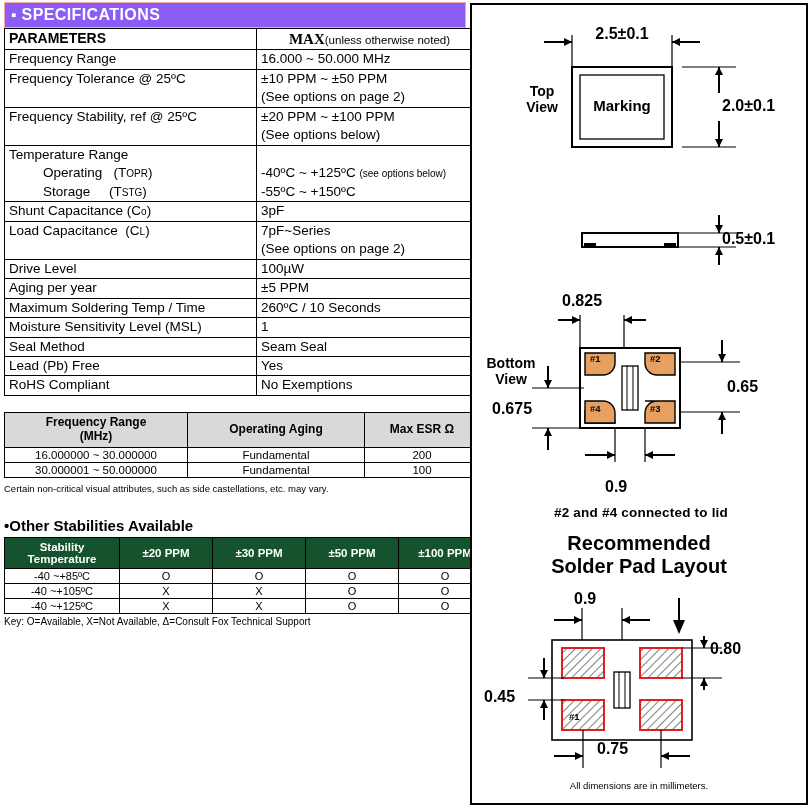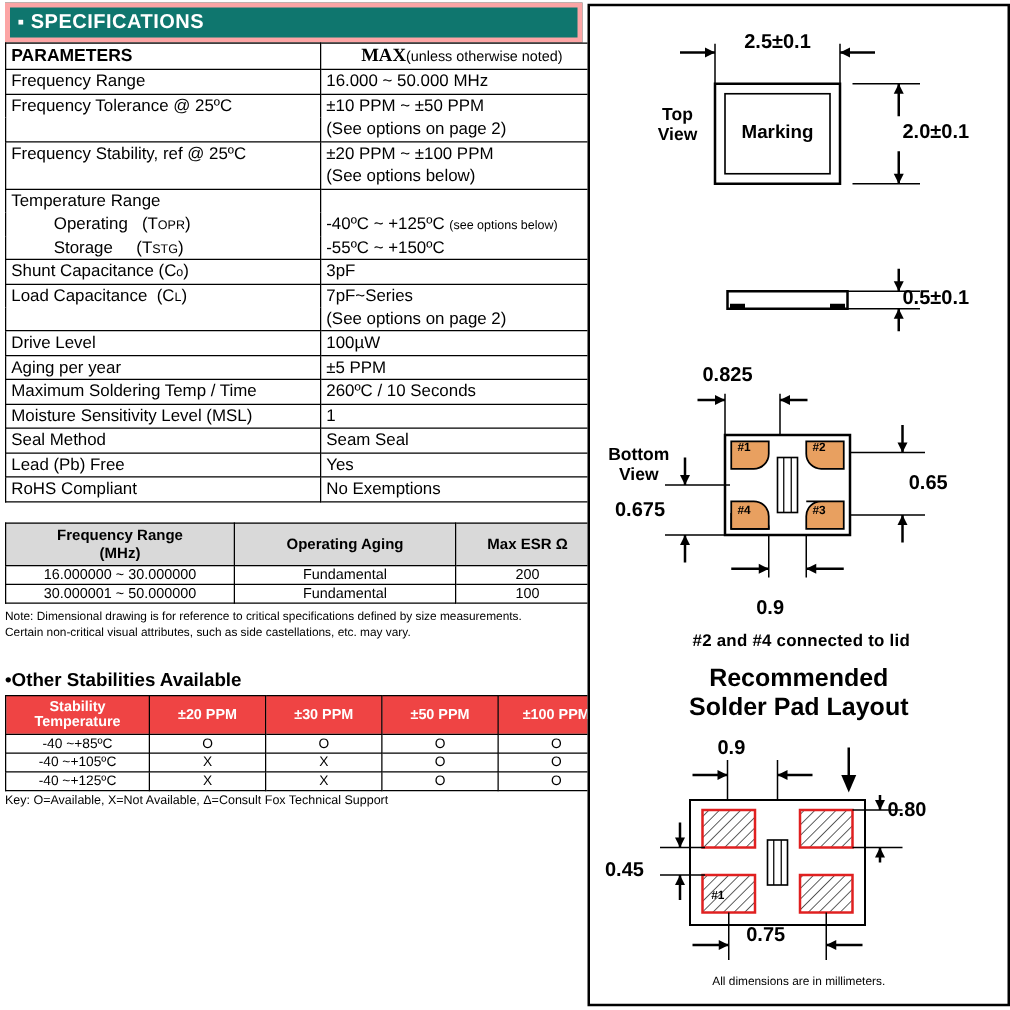--- a/index.html
+++ b/index.html
@@ -9,26 +9,26 @@
     font-family:"Liberation Sans", sans-serif;
     color:#000;
     position:relative;
     overflow:hidden;
   }
   .left-col{
     position:absolute;left:4px;top:2px;width:462px;
   }
   
   .spec-header{
-    background:#0f766e;
+    background:#8b5cf6;
     color:#fff;
     font-weight:bold;
     font-size:16px;
     padding:3px 6px;
-    border:4px solid #fca5a5;
+    border:1px solid #fca5a5;
     letter-spacing:.4px;
   }
   .spec-header .bullet{font-size:15px;}
   
   table.spec{
     border-collapse:collapse;
     width:462px;
     table-layout:fixed;
     font-size:13.5px;
   }
@@ -80,21 +80,21 @@
   .other-title{
     font-weight:bold;font-size:15px;margin-top:22px;margin-bottom:3px;
   }
   table.stab{
     border-collapse:collapse;
     width:462px;
     table-layout:fixed;
     font-size:11px;
   }
   table.stab th{
-    background:#ef4444;color:#fff;border:1px solid #000;
+    background:#14532d;color:#fff;border:1px solid #000;
     font-weight:bold;padding:3px 2px;font-size:11.5px;
   }
   table.stab td{
     border:1px solid #000;text-align:center;padding:1px 20px;font-size:11px;
   }
   .key{font-size:10px;margin-top:2px;}
   
   .right-panel{
     position:absolute;left:470px;top:3px;width:334px;height:798px;
     border:2px solid #000;background:#fff;
@@ -226,21 +226,20 @@
     </tr>
     <tr>
       <td>30.000001 ~ 50.000000</td>
       <td>Fundamental</td>
       <td>100</td>
     </tr>
   </tbody>
     </table>
 
   <div class="notes">
-    <div>Note: Dimensional drawing is for reference to critical specifications defined by size measurements.</div>
     <div>Certain non-critical visual attributes, such as side castellations, etc. may vary.</div>
   </div>
 
   <div class="other-title">•Other Stabilities Available</div>
 
   <table class="stab">
     <tbody>
         <tr>
       <th style="width:110px">Stability Temperature</th>
       <th style="width:88px">±20 PPM</th>

